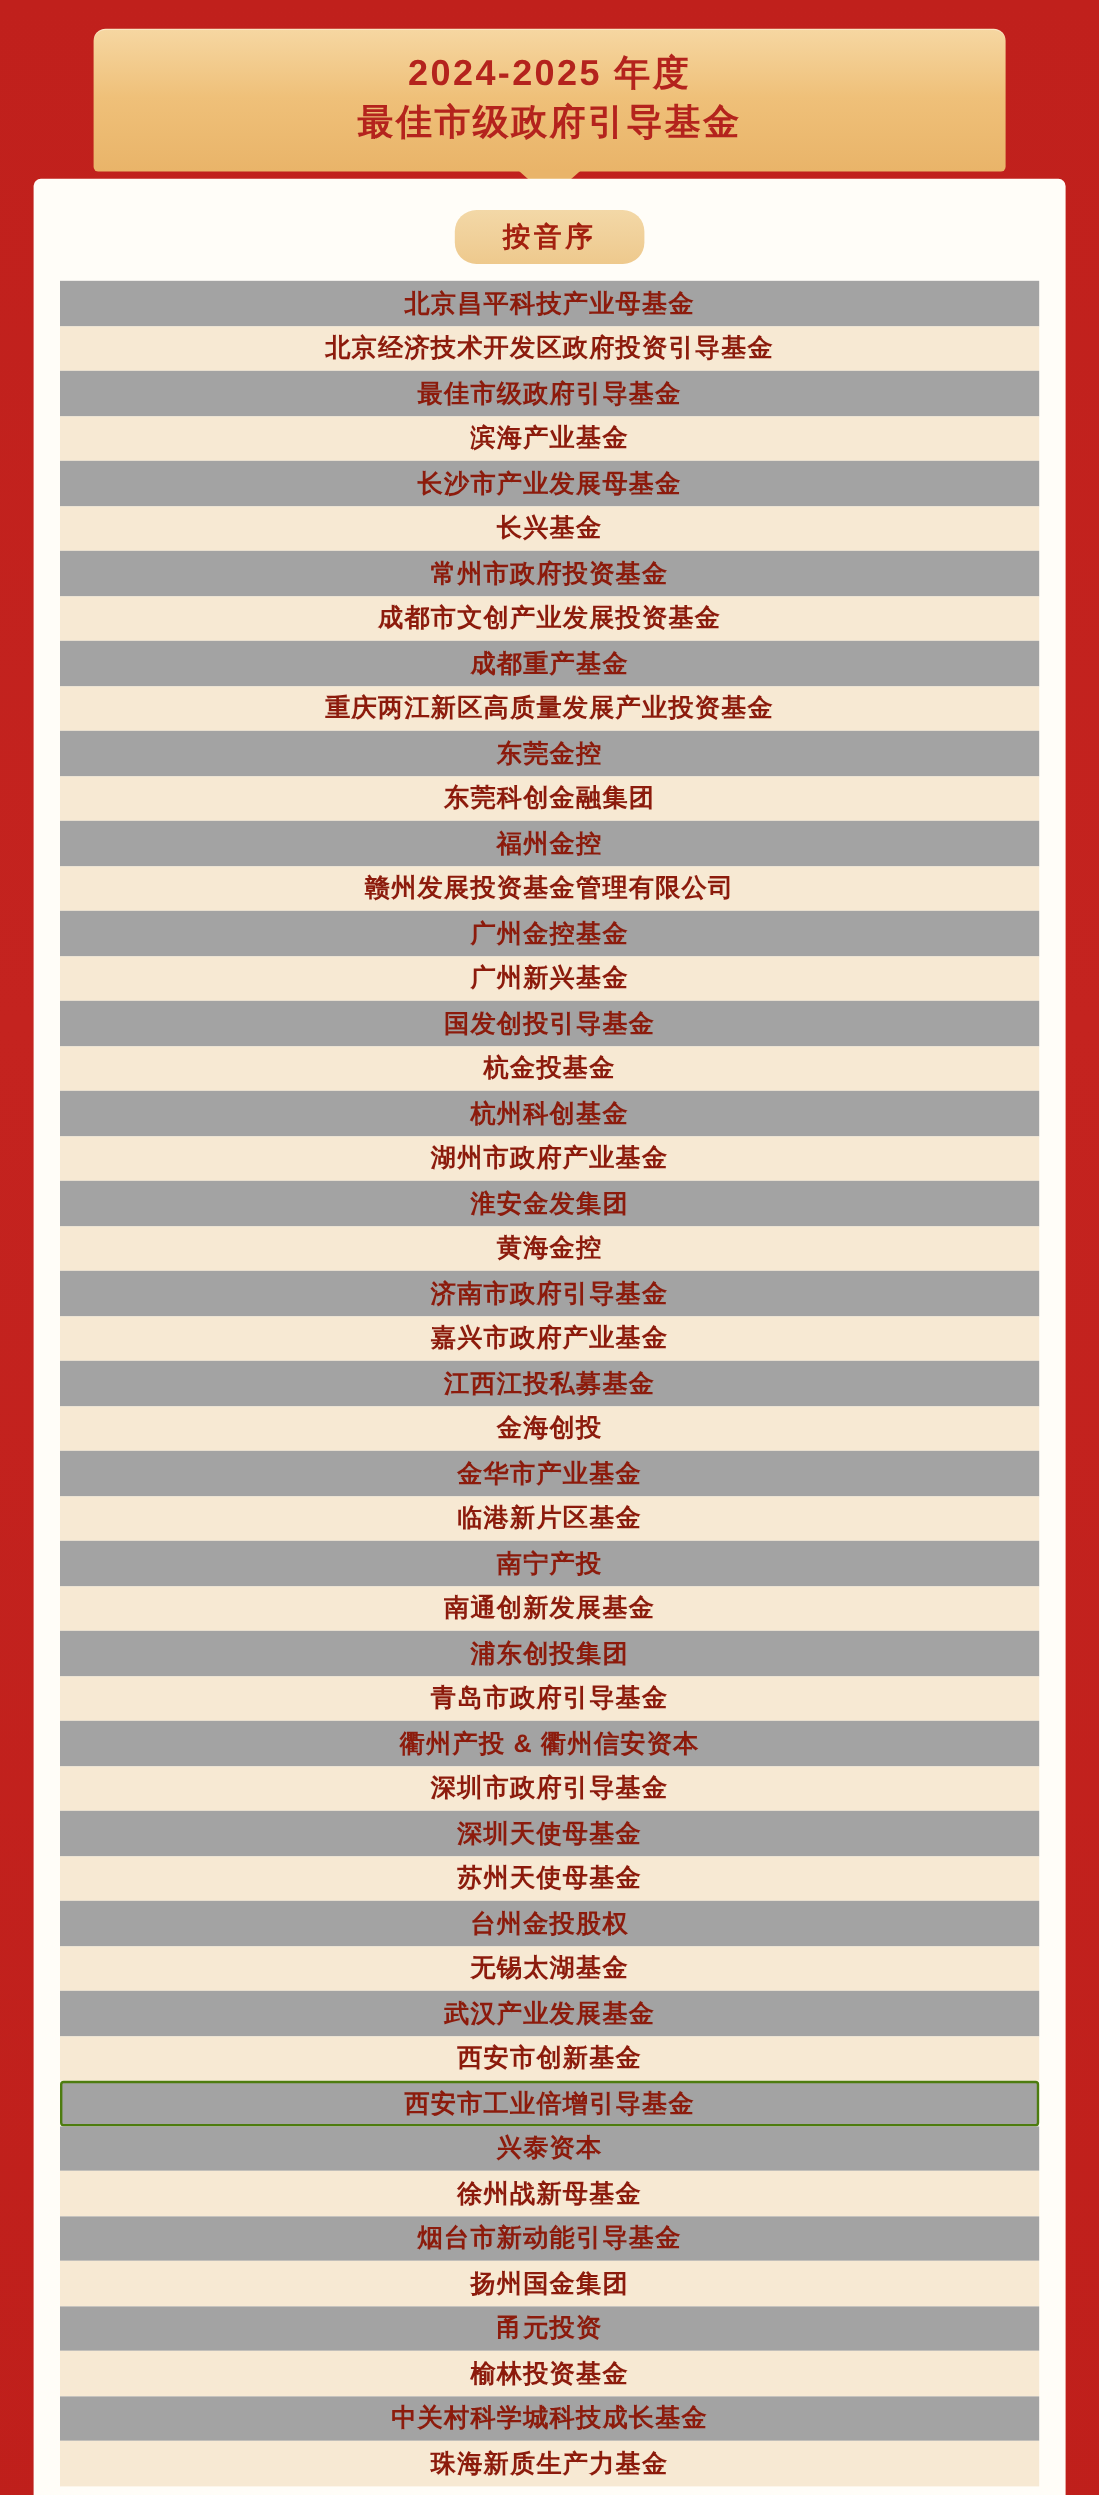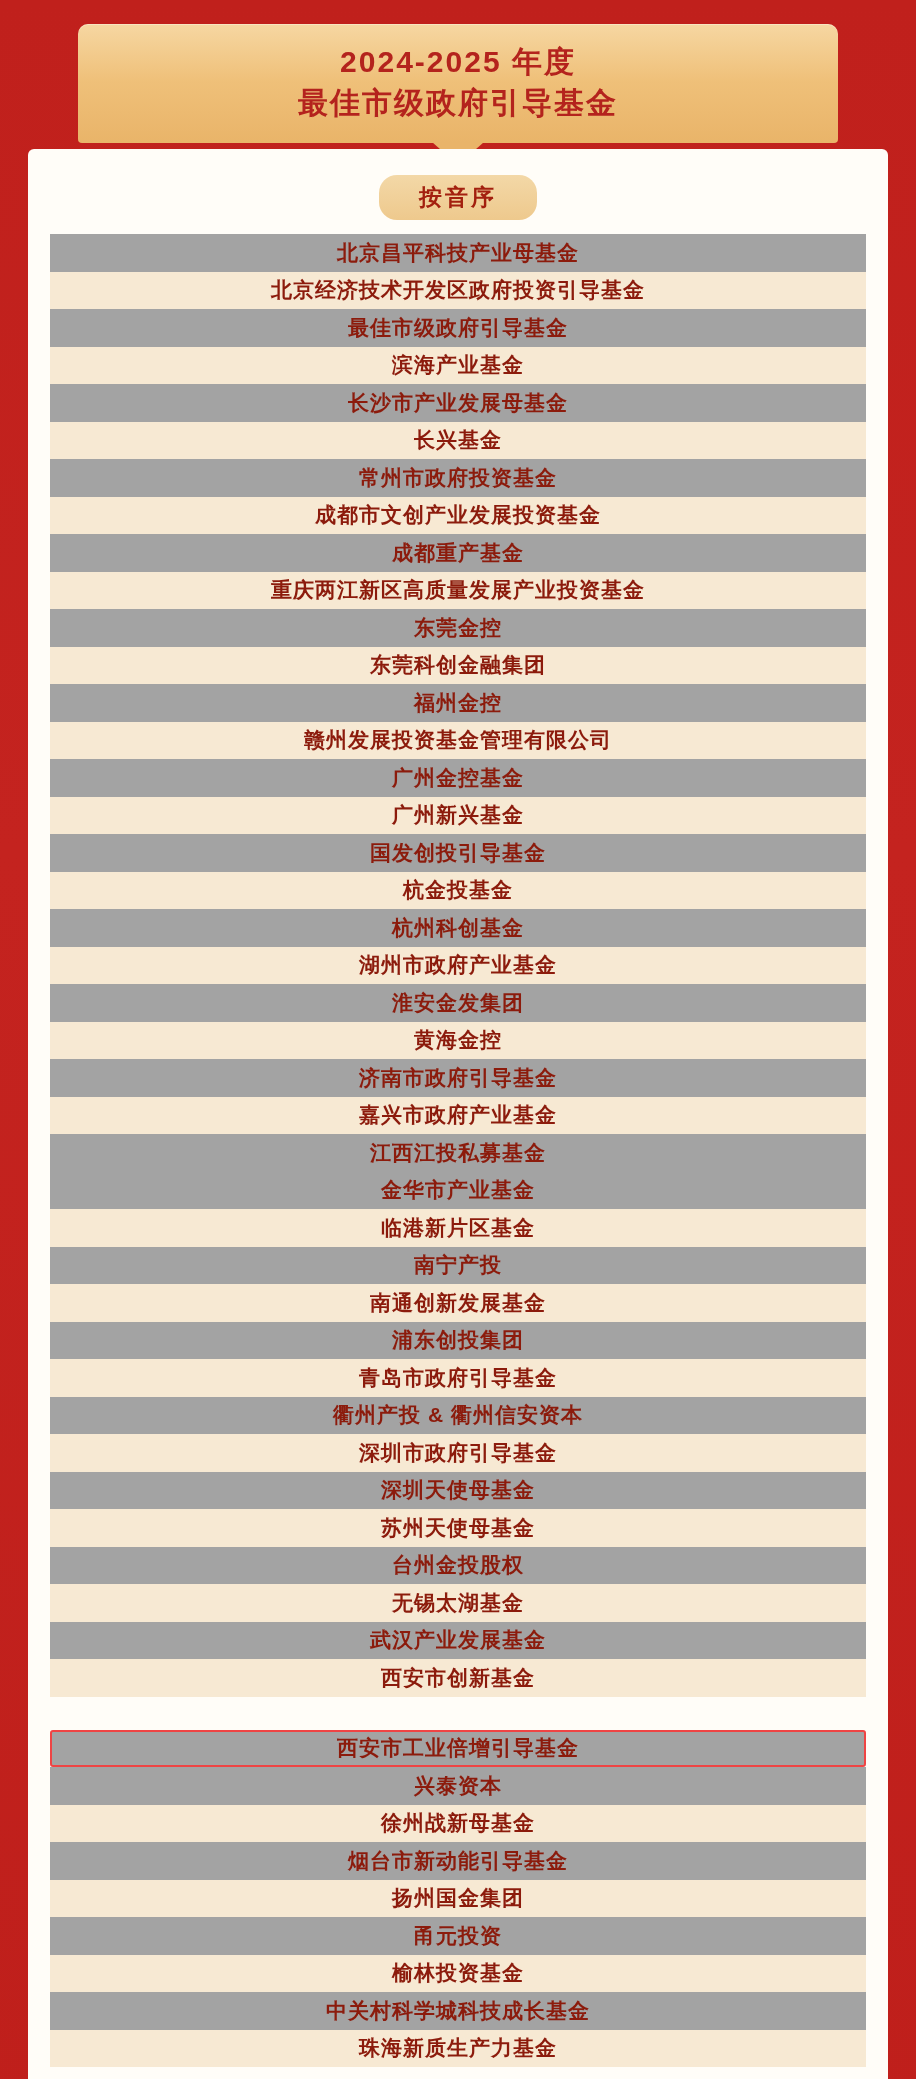--- a/index.html
+++ b/index.html
@@ -101,23 +101,22 @@
     letter-spacing: 1px;
     box-sizing: border-box;
   }
   .row.odd {
     background: #a3a3a3;
   }
   .row.even {
     background: #f7e9d3;
   }
   .row.highlight {
-    border: 2px solid #ef4444;
+    border: 2px solid #4d7c0f;
     border-radius: 3px;
-    margin-top: 33px;
   }
 </style>
 </head>
 <body>
 
 <div class="page">
 
   <div class="banner-wrap">
     <div class="banner">
       <div class="line1">2024-2025 年度</div>
@@ -150,20 +149,21 @@
         <div class="row even">广州新兴基金</div>
         <div class="row odd">国发创投引导基金</div>
         <div class="row even">杭金投基金</div>
         <div class="row odd">杭州科创基金</div>
         <div class="row even">湖州市政府产业基金</div>
         <div class="row odd">淮安金发集团</div>
         <div class="row even">黄海金控</div>
         <div class="row odd">济南市政府引导基金</div>
         <div class="row even">嘉兴市政府产业基金</div>
         <div class="row odd">江西江投私募基金</div>
+        <div class="row even">金海创投</div>
         <div class="row odd">金华市产业基金</div>
         <div class="row even">临港新片区基金</div>
         <div class="row odd">南宁产投</div>
         <div class="row even">南通创新发展基金</div>
         <div class="row odd">浦东创投集团</div>
         <div class="row even">青岛市政府引导基金</div>
         <div class="row odd">衢州产投 &amp; 衢州信安资本</div>
         <div class="row even">深圳市政府引导基金</div>
         <div class="row odd">深圳天使母基金</div>
         <div class="row even">苏州天使母基金</div>

